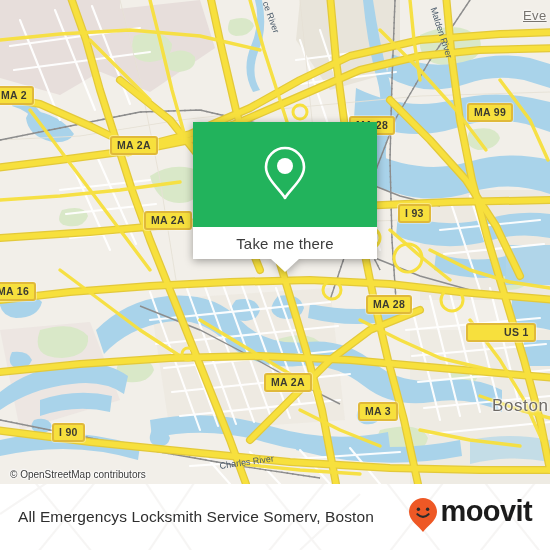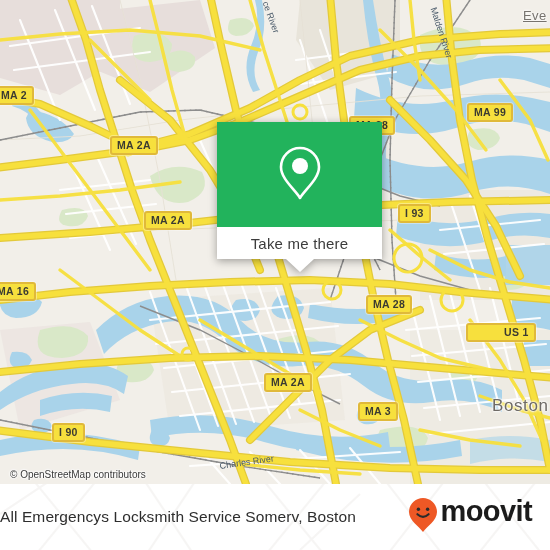--- a/index.html
+++ b/index.html
@@ -66,24 +66,23 @@
     font-family: "Liberation Sans", sans-serif;
     text-shadow: 0 0 3px #fff, 0 0 3px #fff, 0 0 2px #fff, 1px 0 2px #fff, -1px 0 2px #fff;
     z-index: 30;
   }
 
   
   #card {
     position: absolute;
     left: 193px;
     top: 122px;
-    width: 165px;
+    width: 184px;
     z-index: 25;
     filter: drop-shadow(0 2px 4px rgba(0,0,0,0.35));
-    margin-left: 24px;
   }
   #card-green {
     background: #22b35c;
     height: 105px;
     display: flex;
     align-items: center;
     justify-content: center;
   }
   #card-white {
     background: #ffffff;
@@ -119,20 +118,21 @@
     overflow: hidden;
   }
   #bottombar-watermark {
     position: absolute;
     left: 0; top: 0; width: 550px; height: 66px;
     opacity: .55;
     pointer-events: none;
   }
   #bar-title {
     position: relative;
+    margin-left: 18px;
     font-size: 15.5px;
     color: #2e2e2e;
     letter-spacing: .1px;
     z-index: 2;
   }
   #brand {
     position: relative;
     margin-right: 18px;
     display: flex;
     align-items: flex-start;

